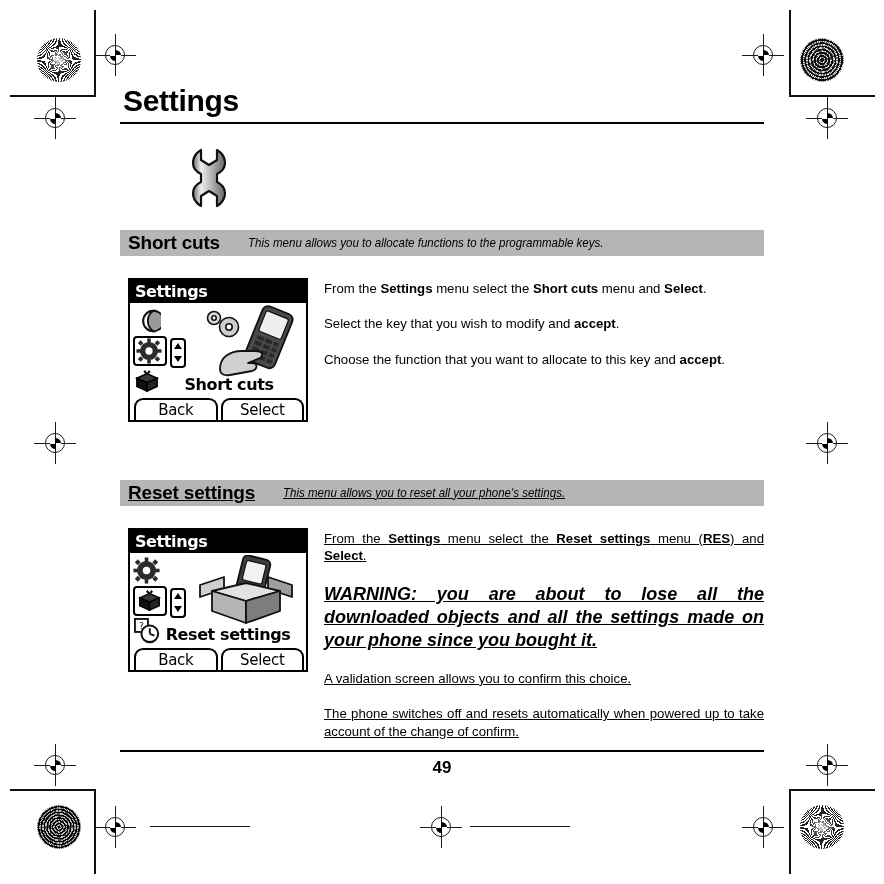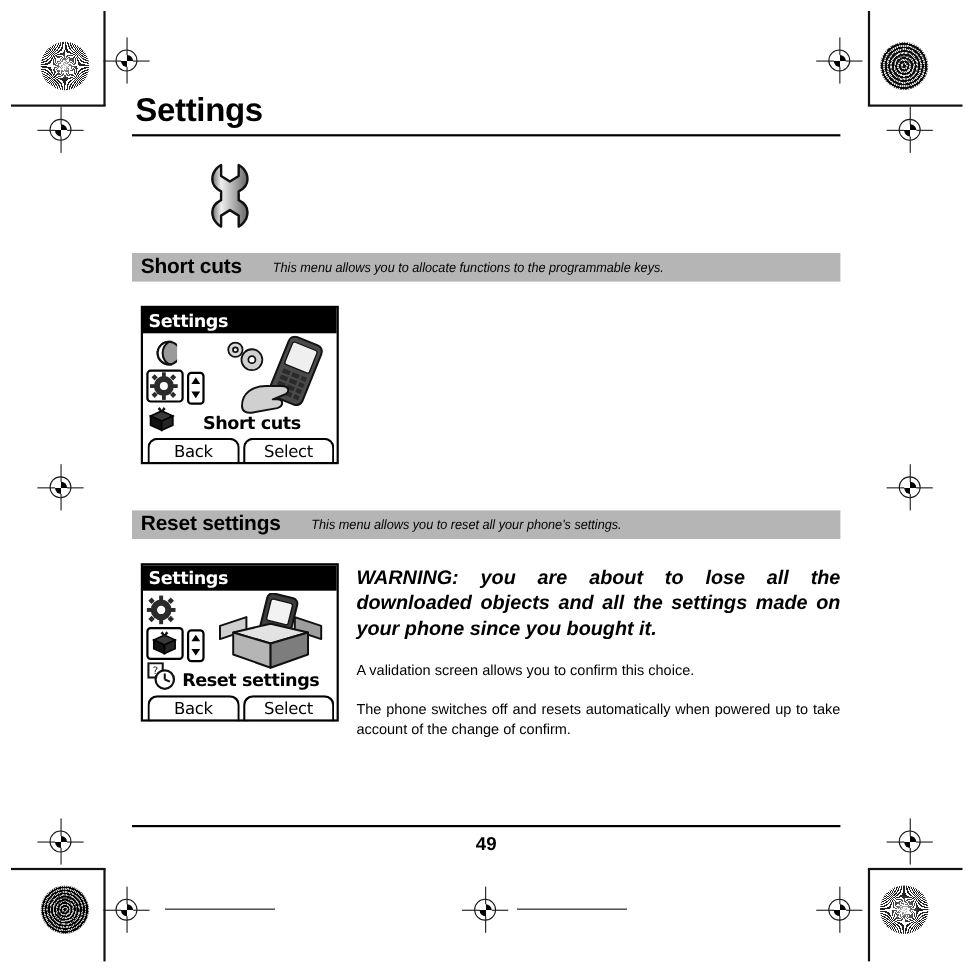--- a/index.html
+++ b/index.html
@@ -497,24 +497,29 @@
             <div class="caption">Short cuts</div>
 
             <div class="softkeys">
               <div class="softkey">Back</div>
               <div class="softkey">Select</div>
             </div>
           </div>
         </div>
       </div>
 
+      <div class="text-col">
+        <p>From the <b>Settings</b> menu select the <b>Short cuts</b> menu and <b>Select</b>.</p>
+        <p>Select the key that you wish to modify and <b>accept</b>.</p>
+        <p>Choose the function that you want to allocate to this key and <b>accept</b>.</p>
+      </div>
     </div>
   </div>
 
-  <div class="section" style="margin-top:42px;">
+  <div class="section" style="margin-top:58px;text-decoration:underline;">
     <div class="section-bar">
       <span class="sec-title">Reset settings</span>
       <span class="sec-desc">This menu allows you to reset all your phone's settings.</span>
     </div>
 
     <div class="section-body">
       <div class="shot-col">
         <div class="phone">
           <div class="phone-title">Settings</div>
           <div class="phone-main">
@@ -584,20 +589,21 @@
 
             <div class="softkeys">
               <div class="softkey">Back</div>
               <div class="softkey">Select</div>
             </div>
           </div>
         </div>
       </div>
 
       <div class="text-col">
+        <p>From the <b>Settings</b> menu select the <b>Reset settings</b> menu (<b>RES</b>) and <b>Select</b>.</p>
         <p class="warn">WARNING:  you are about to lose all the downloaded objects and all the settings made on your phone since you bought it.</p>
         <p>A validation screen allows you to confirm this choice.</p>
         <p>The phone switches off and resets automatically when powered up to take account of the change of confirm.</p>
       </div>
     </div>
   </div>
 </div>
 
 <div class="footer-rule"></div>
 <div class="page-number">49</div>

